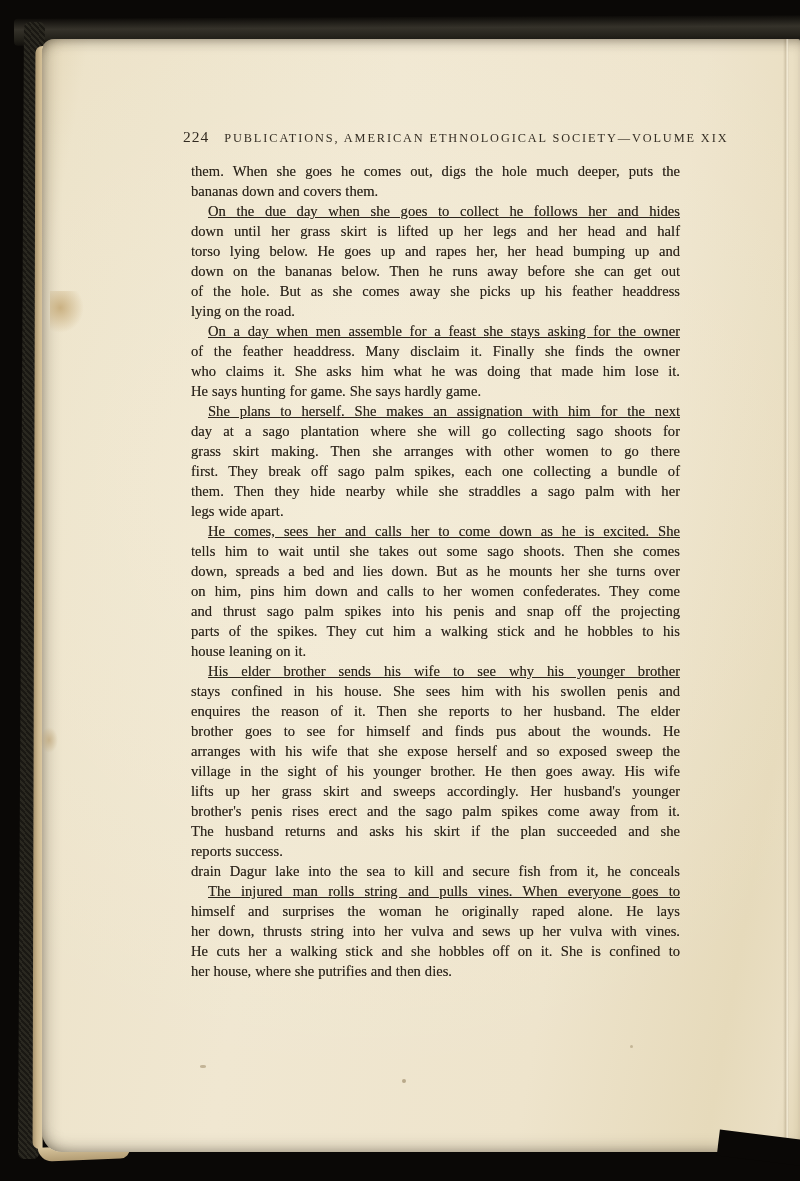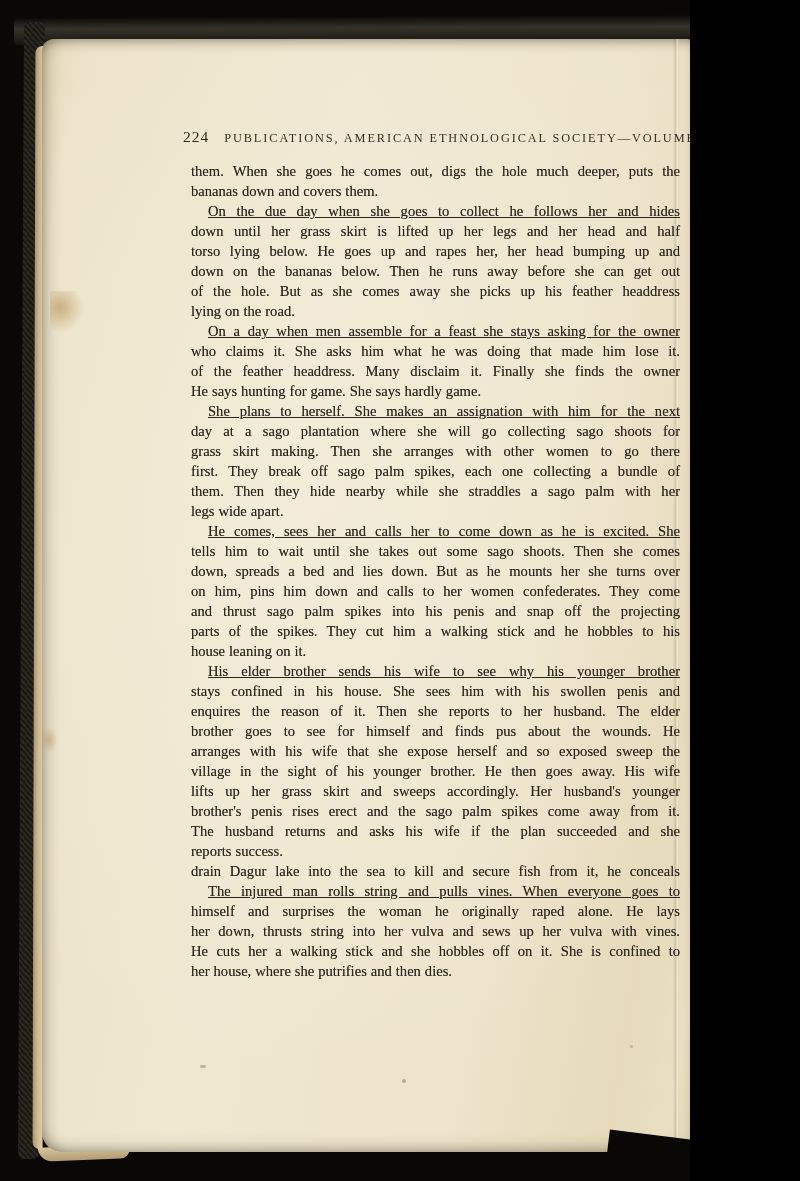--- a/index.html
+++ b/index.html
@@ -1,17 +1,17 @@
 <!DOCTYPE html>
 <html><head>
 <meta charset="utf-8">
 <style>
   html,body { margin:0; padding:0; background:#000; }
   .scan {
-    position:relative; width:690px; height:1181px;
+    position:relative; width:800px; height:1181px;
     background:#0a0806; overflow:hidden;
     font-family:"Liberation Serif","DejaVu Serif",serif;
   }
   
   .cloth-top {
     position:absolute; left:14px; top:17px; right:-4px; height:27px;
     background:linear-gradient(to bottom,#0e0c09,#35322a 40%,#23211a 75%,#12100c);
     border-radius:4px;
     transform:rotate(-0.25deg);
   }
@@ -126,22 +126,22 @@
           <div class="para">
             <div class="line first">On the due day when she goes to collect he follows her and hides</div>
             <div class="line">down until her grass skirt is lifted up her legs and her head and half</div>
             <div class="line">torso lying below. He goes up and rapes her, her head bumping up and</div>
             <div class="line">down on the bananas below. Then he runs away before she can get out</div>
             <div class="line">of the hole. But as she comes away she picks up his feather headdress</div>
             <div class="line last">lying on the road.</div>
           </div>
           <div class="para">
             <div class="line first">On a day when men assemble for a feast she stays asking for the owner</div>
+            <div class="line">of the feather headdress. Many disclaim it. Finally she finds the owner</div>
             <div class="line">who claims it. She asks him what he was doing that made him lose it.</div>
-            <div class="line">of the feather headdress. Many disclaim it. Finally she finds the owner</div>
             <div class="line last">He says hunting for game. She says hardly game.</div>
           </div>
           <div class="para">
             <div class="line first">She plans to herself. She makes an assignation with him for the next</div>
             <div class="line">day at a sago plantation where she will go collecting sago shoots for</div>
             <div class="line">grass skirt making. Then she arranges with other women to go there</div>
             <div class="line">first. They break off sago palm spikes, each one collecting a bundle of</div>
             <div class="line">them. Then they hide nearby while she straddles a sago palm with her</div>
             <div class="line last">legs wide apart.</div>
           </div>
@@ -156,21 +156,21 @@
           </div>
           <div class="para">
             <div class="line first">His elder brother sends his wife to see why his younger brother</div>
             <div class="line">stays confined in his house. She sees him with his swollen penis and</div>
             <div class="line">enquires the reason of it. Then she reports to her husband. The elder</div>
             <div class="line">brother goes to see for himself and finds pus about the wounds. He</div>
             <div class="line">arranges with his wife that she expose herself and so exposed sweep the</div>
             <div class="line">village in the sight of his younger brother. He then goes away. His wife</div>
             <div class="line">lifts up her grass skirt and sweeps accordingly. Her husband's younger</div>
             <div class="line">brother's penis rises erect and the sago palm spikes come away from it.</div>
-            <div class="line">The husband returns and asks his wife if the plan succeeded and she</div>
+            <div class="line">The husband returns and asks his skirt if the plan succeeded and she</div>
             <div class="line last">reports success.</div>
           </div>
           <div class="para">
             <div class="line">drain Dagur lake into the sea to kill and secure fish from it, he conceals</div>
             <div class="line first">The injured man rolls string and pulls vines. When everyone goes to</div>
             <div class="line">himself and surprises the woman he originally raped alone. He lays</div>
             <div class="line">her down, thrusts string into her vulva and sews up her vulva with vines.</div>
             <div class="line">He cuts her a walking stick and she hobbles off on it. She is confined to</div>
             <div class="line last">her house, where she putrifies and then dies.</div>
           </div>

